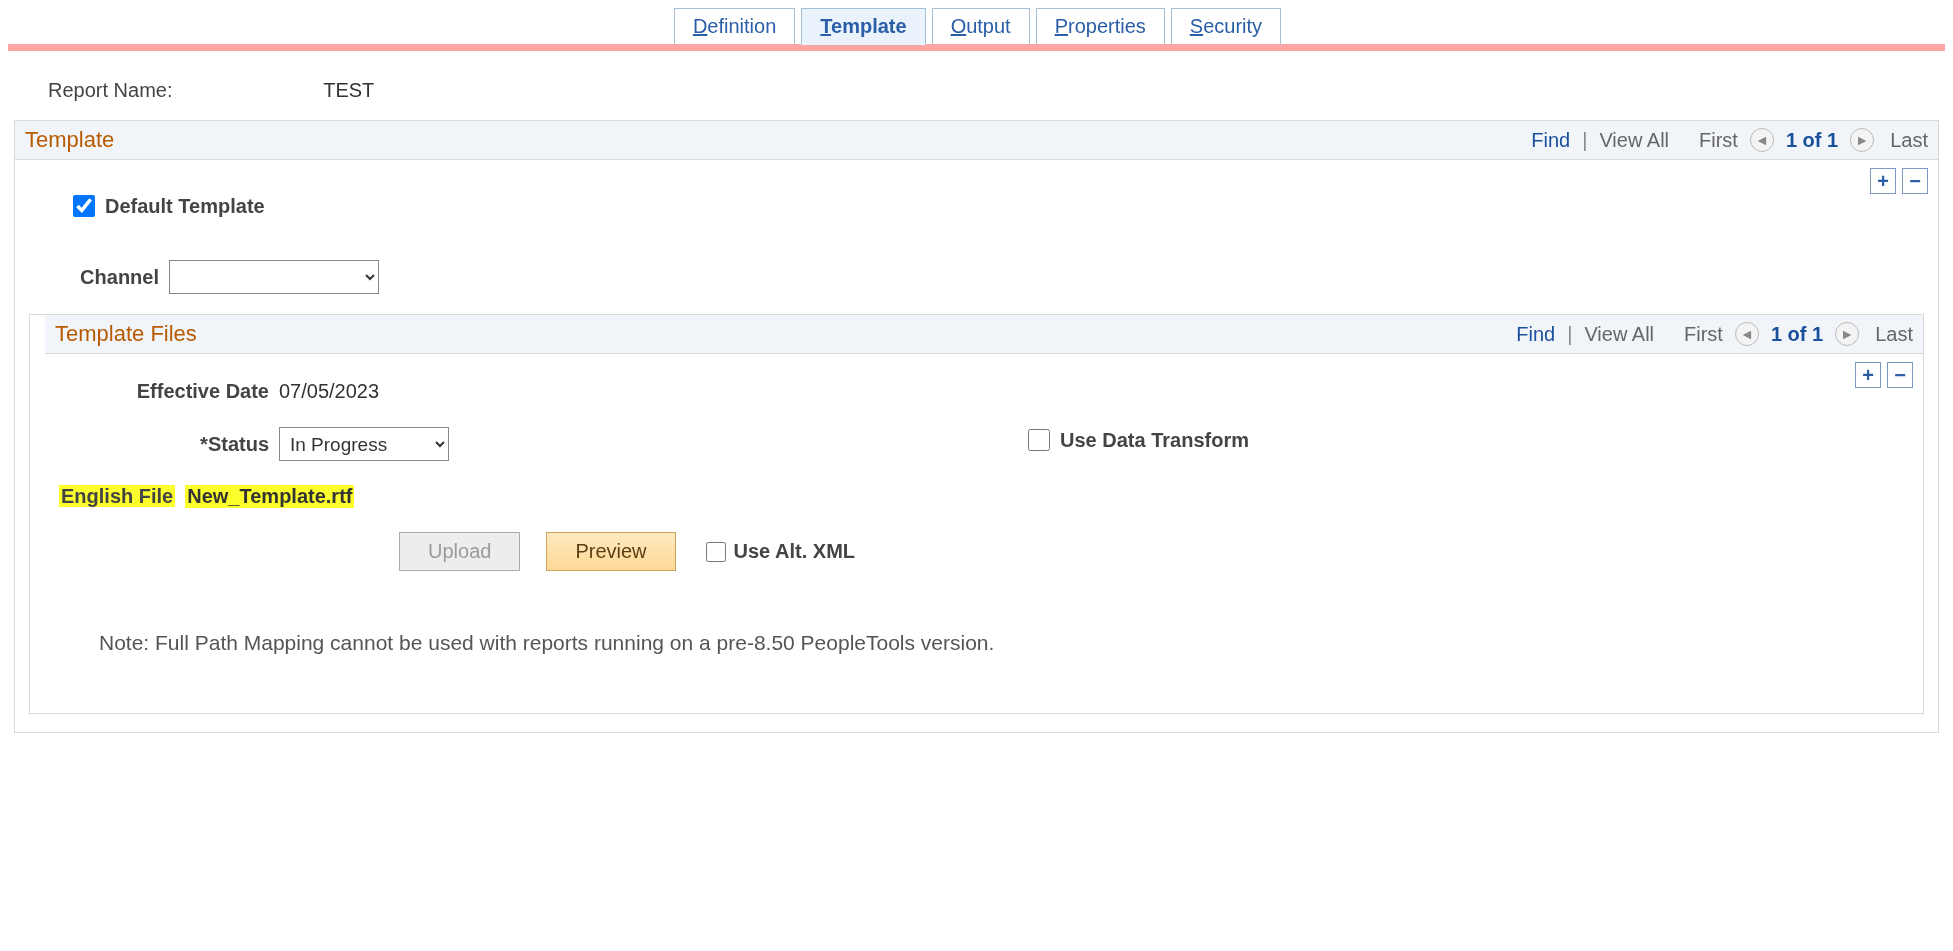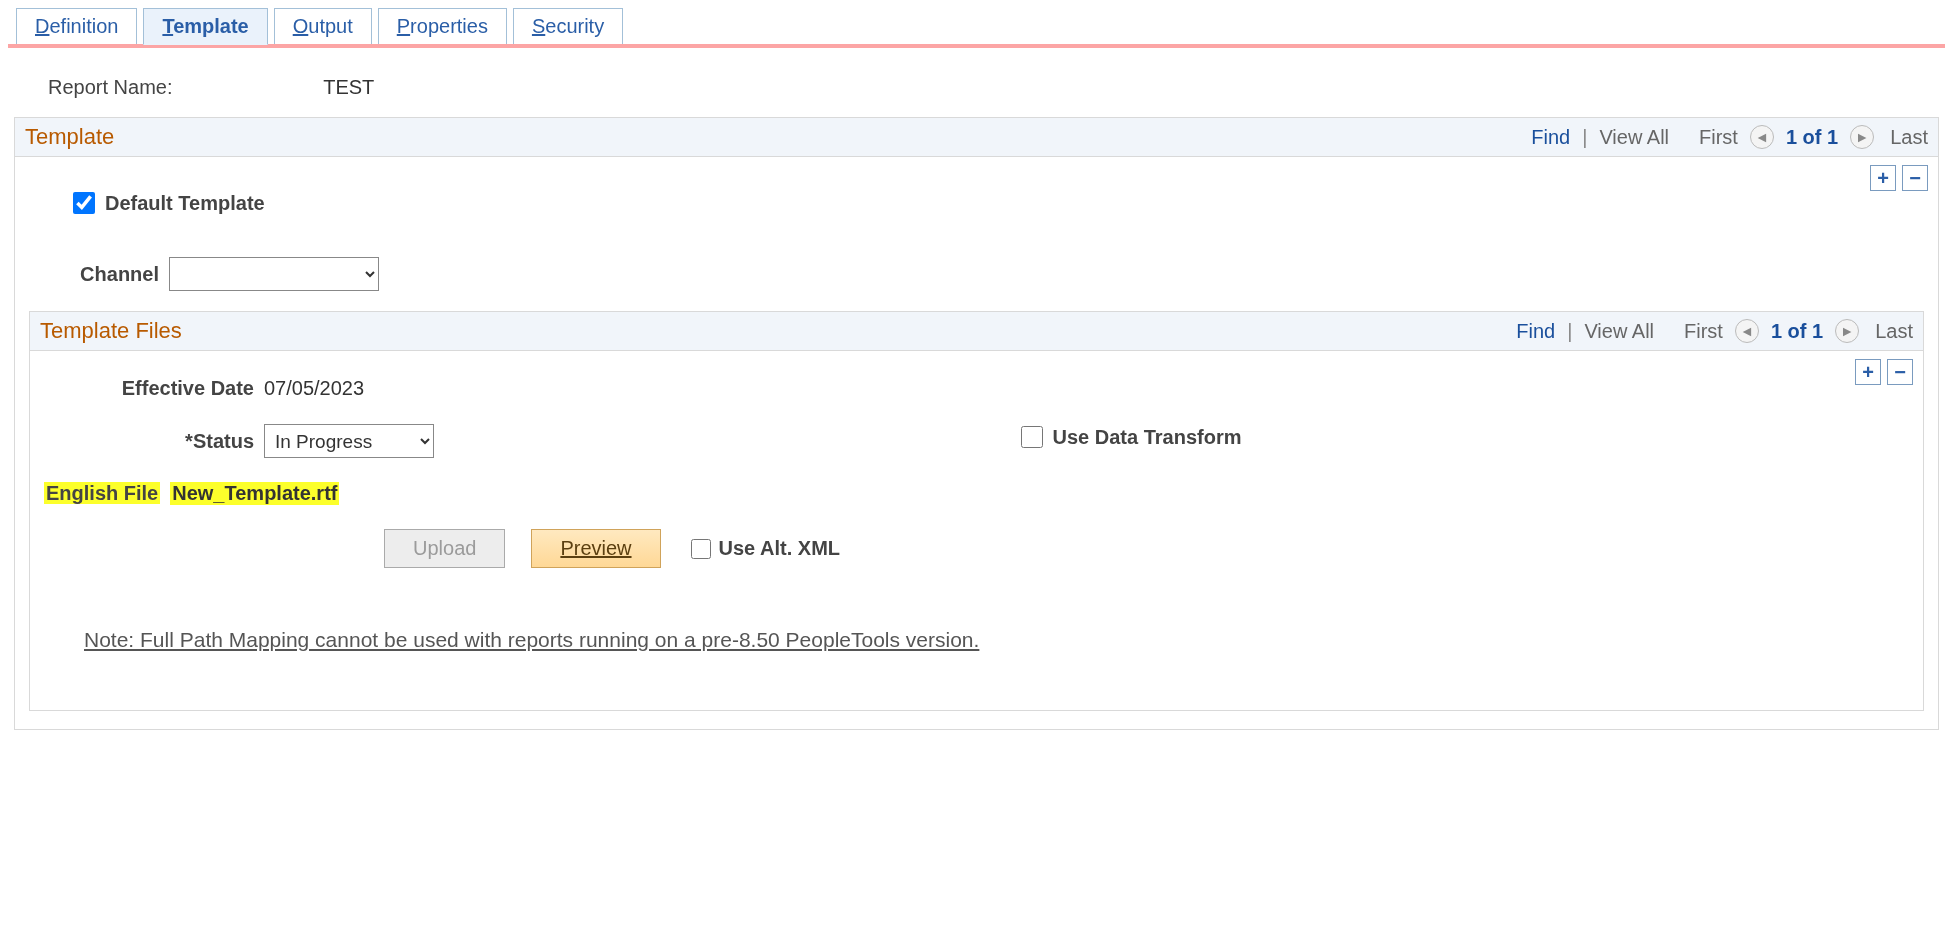--- a/index.html
+++ b/index.html
@@ -7,22 +7,23 @@
     font-family: Arial, Helvetica, sans-serif;
     font-size: 20px;
     color: #333;
     margin: 0;
     padding: 8px;
     background: #fff;
   }
   .tabs {
     display: flex;
     align-items: flex-end;
-    border-bottom: 4px solid #fca5a5;
+    border-bottom: 7px solid #fca5a5;
     padding-left: 8px;
+    justify-content: center;
   }
   .tab {
     border: 1px solid #a3c0d8;
     border-bottom: none;
     padding: 6px 18px;
     margin-right: 6px;
     background: #fff;
     color: #2a5ea7;
     cursor: pointer;
     font-size: 20px;
@@ -160,31 +161,29 @@
     cursor: pointer;
   }
   .btn.upload {
     background: #ededed;
     color: #9b9b9b;
   }
   .btn.preview {
     background: linear-gradient(#ffe9c0, #ffd896);
     border: 1px solid #d0a35a;
     color: #5b3f10;
-    text-decoration: underline;
   }
   .altxml { display: inline-flex; align-items: center; color: #444; font-weight: bold;}
   .altxml input { width: 20px; height: 20px; margin-right: 8px; }
   .note {
     color: #555;
     margin: 60px 0 40px 40px;
     font-size: 21px;
-    text-decoration: underline;
-  }
-  .inner-section { margin: 12px 0 0 0; border: 1px solid #d9d9d9;}
+  }
+  .inner-section { margin: 12px 0 0 0; border: 1px solid #d9d9d9; padding-left: 15px;}
 </style>
 </head>
 <body>
 
 <div class="tabs">
   <div class="tab"><span class="ul">D</span><span>efinition</span></div>
   <div class="tab active"><span class="ul">T</span>emplate</div>
   <div class="tab"><span class="ul">O</span>utput</div>
   <div class="tab"><span class="ul">P</span>roperties</div>
   <div class="tab"><span class="ul">S</span>ecurity</div>

